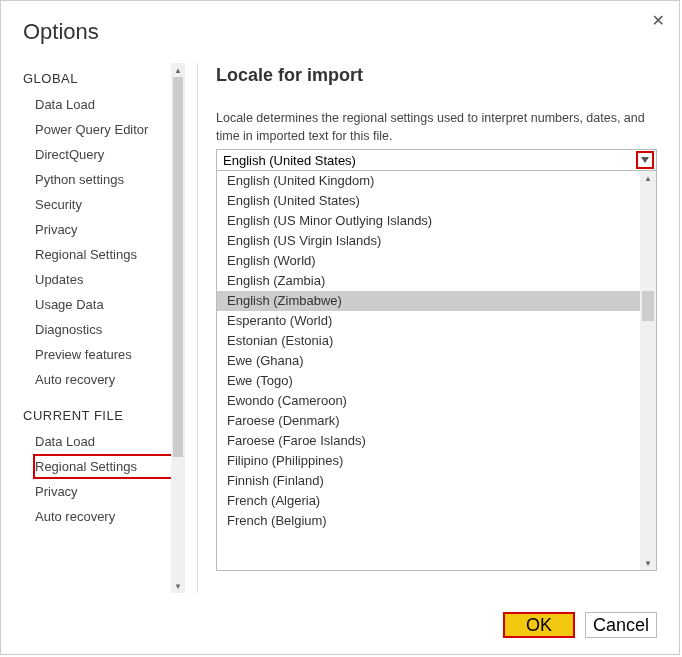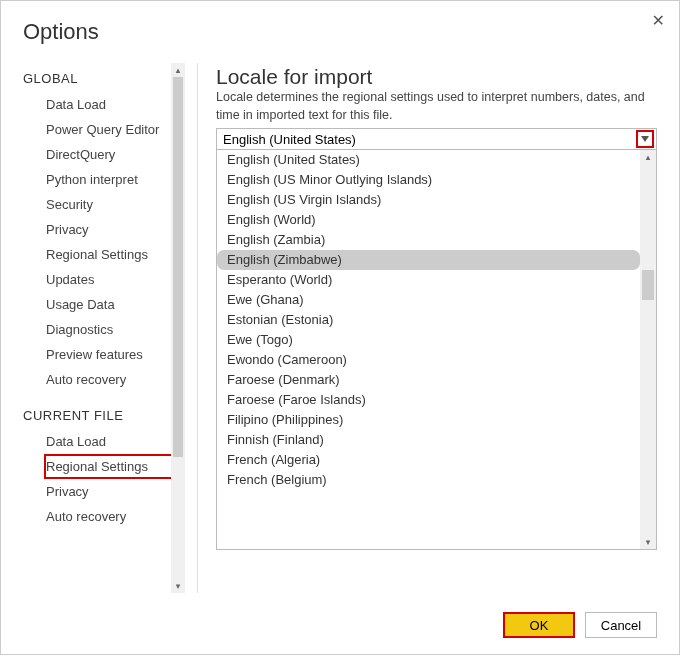--- a/index.html
+++ b/index.html
@@ -5,57 +5,57 @@
 * { box-sizing: border-box; margin: 0; padding: 0; font-family: 'Segoe UI', Arial, sans-serif; }
 body { background: #fff; width: 682px; height: 657px; position: relative; }
 .dialog { border: 1px solid #ccc; width: 680px; height: 655px; position: relative; padding: 18px 22px; }
 .close-x { position: absolute; top: 10px; right: 14px; font-size: 16px; color: #555; cursor: pointer; }
 .title { font-size: 22px; font-weight: 300; color: #333; margin-bottom: 18px; }
 .body { display: flex; height: 530px; }
 .sidebar { width: 160px; position: relative; }
 .sidebar-inner { height: 100%; overflow: hidden; padding-right: 10px; }
 .section-header { font-size: 13px; font-weight: 400; color: #333; letter-spacing: 0.5px; margin: 8px 0 6px; }
 .sidebar ul { list-style: none; margin-left: 10px; }
-.sidebar li { font-size: 13px; color: #444; padding: 5px 2px; cursor: pointer; white-space: nowrap; margin-left: 11px; }
+.sidebar li { font-size: 13px; color: #444; padding: 5px 2px; cursor: pointer; white-space: nowrap; }
 .sidebar li.highlighted { border: 2px solid #d40000; padding: 3px 0; }
 .sb-track { position: absolute; right: -2px; top: 0; bottom: 0; width: 14px; background: #f0f0f0; }
 .sb-up, .sb-down { position: absolute; left: 0; right: 0; height: 14px; display: flex; align-items: center; justify-content: center; font-size: 9px; color: #666; }
 .sb-up { top: 0; } .sb-down { bottom: 0; }
 .sb-thumb { position: absolute; left: 2px; right: 2px; background: #ccc; border-radius: 0; }
 .sep { width: 1px; background: #e0e0e0; margin: 0 18px 0 14px; }
 .content { flex: 1; }
-.heading { font-size: 21px; font-weight: 400; color: #333; margin-bottom: 0; margin-top: 2px; }
+.heading { font-size: 18px; font-weight: 700; color: #333; margin-bottom: 24px; margin-top: 2px; }
 .desc { font-size: 12.5px; color: #444; line-height: 1.4; margin-bottom: 4px; }
 .select-row { position: relative; border: 1px solid #bbb; height: 22px; display: flex; align-items: center; padding: 0 6px; font-size: 13px; }
 .select-arrow { position: absolute; right: 2px; top: 1px; width: 18px; height: 18px; border: 2px solid #d40000; display: flex; align-items: center; justify-content: center; }
 .select-arrow svg { width: 8px; height: 6px; }
 .dropdown { border: 1px solid #bbb; border-top: none; height: 400px; position: relative; }
 .dd-list { position: absolute; top: 0; bottom: 0; left: 0; right: 16px; overflow: hidden; }
 .dd-list div { font-size: 13px; color: #333; padding: 2px 10px; height: 20px; line-height: 16px; }
-.dd-list div.hover { background: #ccc; border-radius: 7px; }
+.dd-list div.hover { background: #ccc; }
 .dd-track { position: absolute; right: 0; top: 0; bottom: 0; width: 16px; background: #f0f0f0; }
 .footer { position: absolute; bottom: 16px; right: 22px; display: flex; gap: 10px; }
-.btn { min-width: 72px; height: 26px; border: 1px solid #bbb; background: #fff; font-size: 13px; cursor: pointer; }
+.btn { min-width: 72px; height: 26px; border: 1px solid #bbb; background: #fff; font-size: 18px; cursor: pointer; }
 .btn.ok { background: #f2c811; border: 2px solid #d40000; font-weight: 400; }
 </style>
 </head>
 <body>
 
 <div class="dialog">
   <div class="close-x">✕</div>
   <div class="title">Options</div>
   <div class="body">
     <div class="sidebar">
       <div class="sidebar-inner">
         <div class="section-header">GLOBAL</div>
         <ul id="global-list">
             <li>Data Load</li>
             <li>Power Query Editor</li>
             <li>DirectQuery</li>
-            <li>Python interpret</li>
+            <li>Python settings</li>
             <li>Security</li>
             <li>Privacy</li>
             <li>Regional Settings</li>
             <li>Updates</li>
             <li>Usage Data</li>
             <li>Diagnostics</li>
             <li>Preview features</li>
             <li>Auto recovery</li>
           </ul>
         <div class="section-header" style="margin-top:16px">CURRENT FILE</div>
@@ -79,29 +79,30 @@
       <div class="select-row">
         <span>English (United States)</span>
         <span class="select-arrow">
           <svg viewBox="0 0 8 6">
               <path d="M0 0 L8 0 L4 6 Z" fill="#555"></path>
             </svg>
         </span>
       </div>
       <div class="dropdown">
         <div class="dd-list" id="dd-list">
+            <div>English (United Kingdom)</div>
             <div>English (United States)</div>
             <div>English (US Minor Outlying Islands)</div>
             <div>English (US Virgin Islands)</div>
             <div>English (World)</div>
             <div>English (Zambia)</div>
             <div class="hover">English (Zimbabwe)</div>
             <div>Esperanto (World)</div>
+            <div>Estonian (Estonia)</div>
             <div>Ewe (Ghana)</div>
-            <div>Estonian (Estonia)</div>
             <div>Ewe (Togo)</div>
             <div>Ewondo (Cameroon)</div>
             <div>Faroese (Denmark)</div>
             <div>Faroese (Faroe Islands)</div>
             <div>Filipino (Philippines)</div>
             <div>Finnish (Finland)</div>
             <div>French (Algeria)</div>
             <div>French (Belgium)</div>
           </div>
         <div class="dd-track">

